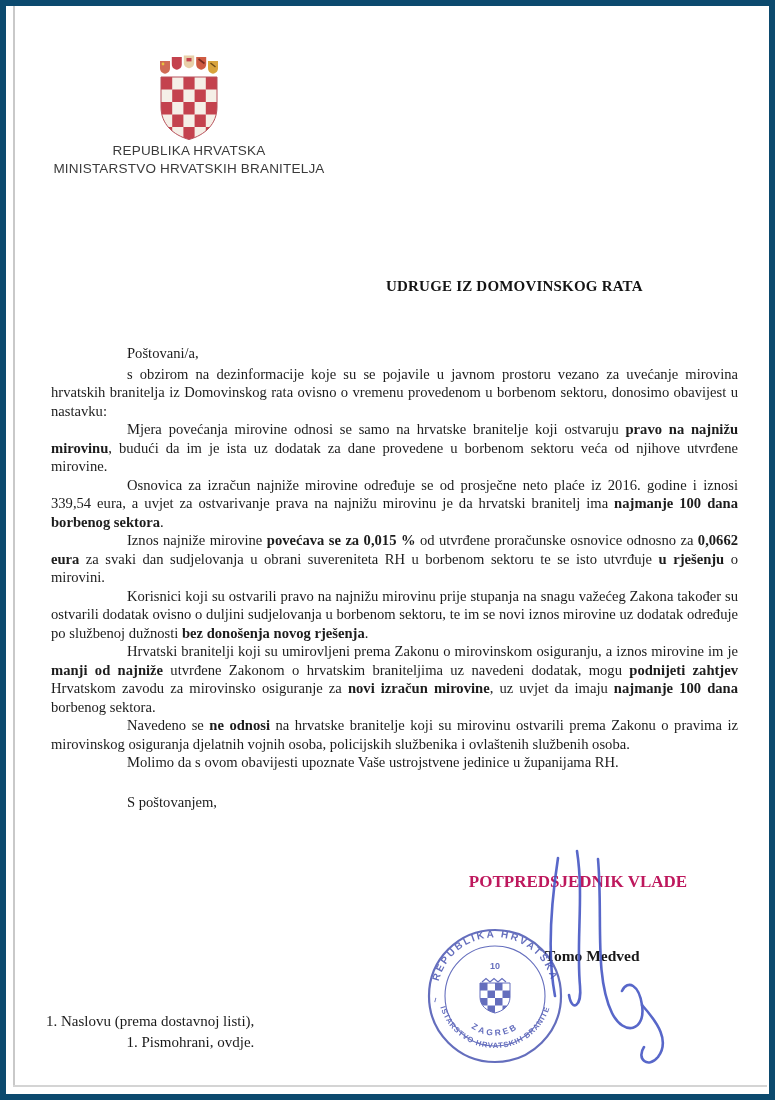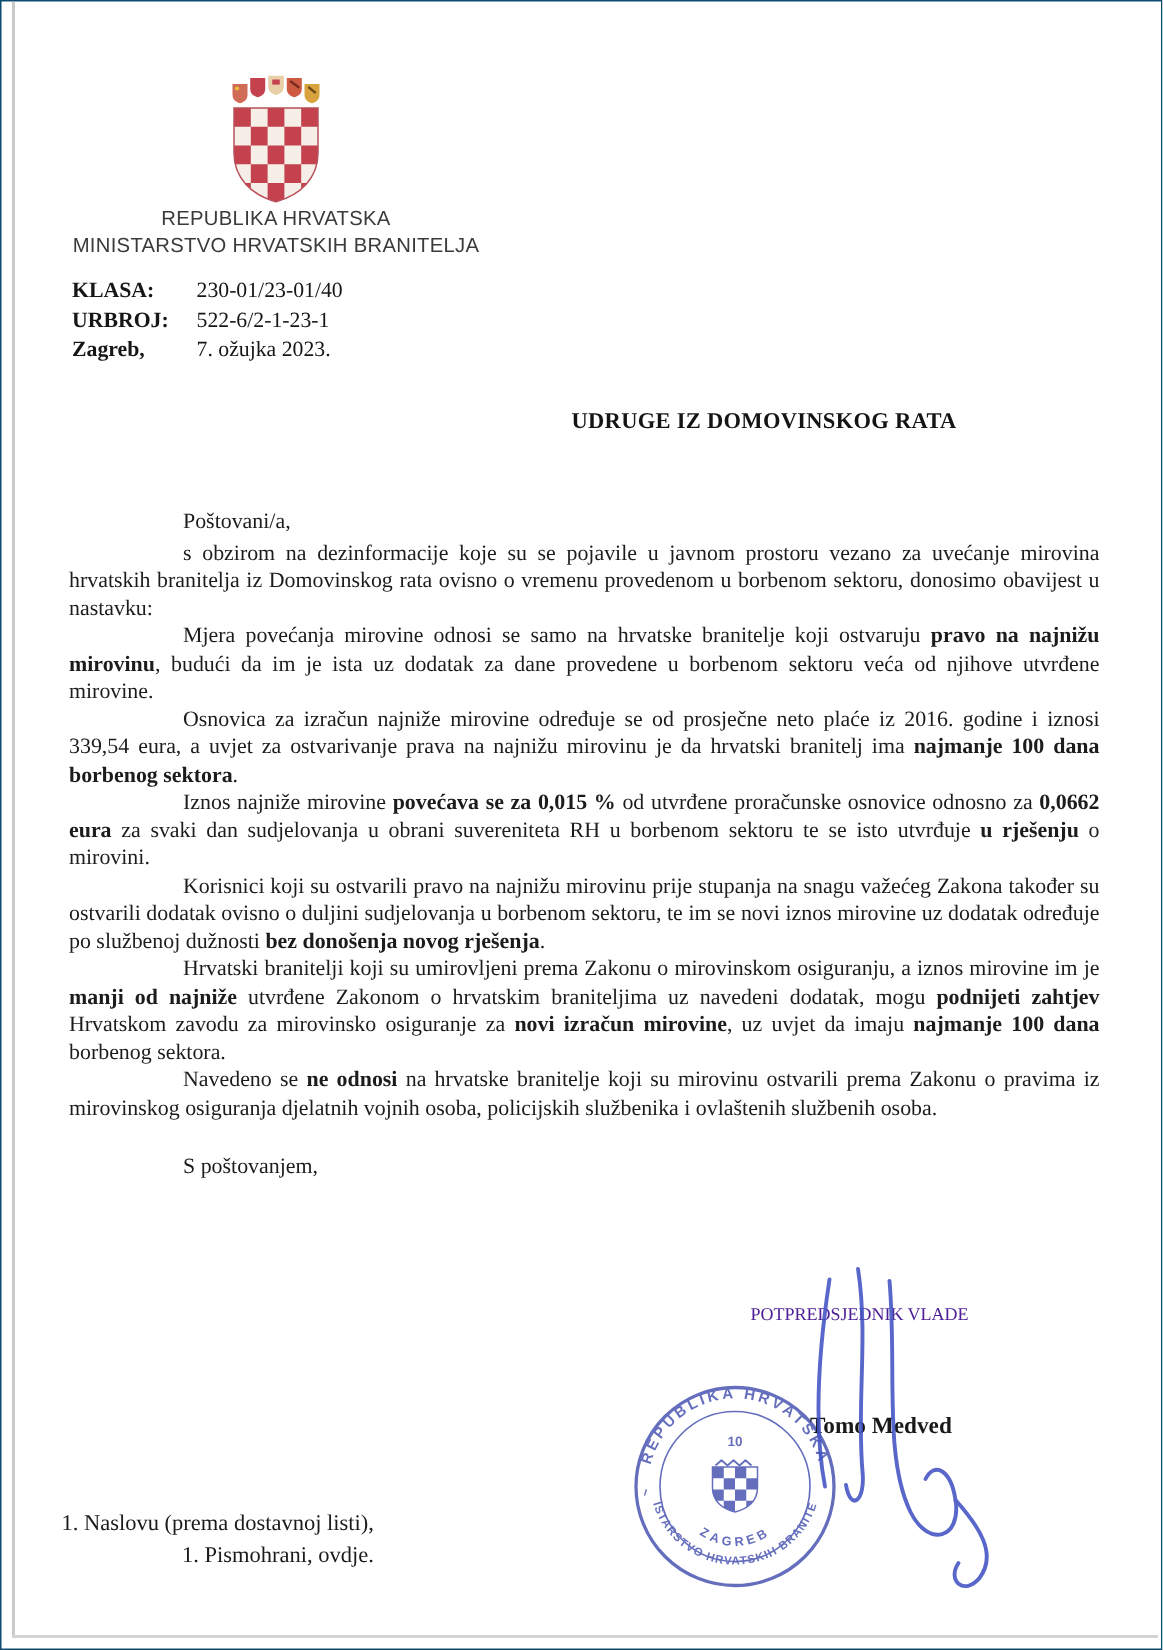--- a/index.html
+++ b/index.html
@@ -4,21 +4,21 @@
 <style>
   :root{
     --shield-red:#c4424e;
     --stamp-blue:#4a55b2;
     --ink-blue:#4153c2;
   }
   html,body{margin:0;padding:0;background:#ffffff;}
   .page{
     position:relative;width:775px;height:1100px;background:#ffffff;
     font-family:"Liberation Serif",serif;color:#1d1d1d;overflow:hidden;
-    border:1px solid #0c4a6e;box-sizing:border-box;
+    border:6px solid #0c4a6e;box-sizing:border-box;
   }
   .edge-left{position:absolute;left:7px;top:0;bottom:7px;width:2px;background:#c9c9c9;}
   .edge-bottom{position:absolute;left:7px;right:2px;bottom:7px;height:2px;background:#d4d4d4;}
 
   .coa{position:absolute;left:152px;top:46px;}
   .lh-text{
     position:absolute;left:11px;top:136px;width:344px;text-align:center;
     font-family:"Liberation Sans",sans-serif;font-size:13.5px;color:#3b3b3b;
     line-height:17.5px;letter-spacing:0.2px;
   }
@@ -36,21 +36,21 @@
     position:absolute;left:45px;top:338px;width:687px;
     font-size:14.6px;line-height:18.5px;text-align:justify;color:#1c1c1c;
   }
   .body p{margin:0;text-indent:76px;}
   .body .salutation{margin-bottom:2px;}
   .body .closing{margin-top:21px;}
   .body .initials{margin-top:14px;}
 
   .sigblock{
     position:absolute;left:412px;top:866px;width:320px;text-align:center;
-    font-weight:normal;font-size:12px;line-height:19.5px;color:#4c1d95;
+    font-weight:bold;font-size:17px;line-height:19.5px;color:#be185d;
   }
   .signame{position:absolute;left:539px;top:941px;font-weight:bold;font-size:15.5px;color:#191919;z-index:3;}
 
   .stamp{position:absolute;left:419px;top:920px;z-index:2;opacity:0.85;}
   .stamp .ring{stroke:var(--stamp-blue);fill:none;}
   .stamp text{fill:var(--stamp-blue);font-family:"Liberation Sans",sans-serif;font-weight:bold;}
   .stamp .blue-fill{fill:var(--stamp-blue);}
   .stamp .blue-line{stroke:var(--stamp-blue);fill:none;}
 
   .sig-ink{position:absolute;left:518px;top:838px;z-index:4;opacity:0.88;}
@@ -103,49 +103,36 @@
       </g>
       <path d="M3,25 H59 V55 C59,72 47,83 31,87.5 C15,83 3,72 3,55 Z" style="fill:none;stroke:#b8505a;stroke-width:1"></path>
     </g>
   </svg>
 
   <div class="lh-text">
     <div>REPUBLIKA HRVATSKA</div>
     <div>MINISTARSTVO HRVATSKIH BRANITELJA</div>
   </div>
 
-  <div class="ref">
-    <div class="row">
-      <span class="lab">KLASA:</span>
-      <span>230-01/23-01/40</span>
-    </div>
-    <div class="row">
-      <span class="lab">URBROJ:</span>
-      <span>522-6/2-1-23-1</span>
-    </div>
-    <div class="row">
-      <span class="lab">Zagreb,</span>
-      <span>7. ožujka 2023.</span>
-    </div>
-  </div>
 
   <div class="recipient">
     <div>UDRUGE IZ DOMOVINSKOG RATA</div>
   </div>
 
   <div class="body">
     <p class="salutation">Poštovani/a,</p>
     <div class="paragraphs">
         <p><span>s obzirom na dezinformacije koje su se pojavile u javnom prostoru vezano za uvećanje mirovina hrvatskih branitelja iz Domovinskog rata ovisno o vremenu provedenom u borbenom sektoru, donosimo obavijest u nastavku:</span></p>
         <p><span>Mjera povećanja mirovine odnosi se samo na hrvatske branitelje koji ostvaruju </span><b>pravo na najnižu mirovinu</b><span>, budući da im je ista uz dodatak za dane provedene u borbenom sektoru veća od njihove utvrđene mirovine.</span></p>
         <p><span>Osnovica za izračun najniže mirovine određuje se od prosječne neto plaće iz 2016. godine i iznosi 339,54 eura, a uvjet za ostvarivanje prava na najnižu mirovinu je da hrvatski branitelj ima </span><b>najmanje 100 dana borbenog sektora</b><span>.</span></p>
         <p><span>Iznos najniže mirovine </span><b>povećava se za 0,015 %</b><span> od utvrđene proračunske osnovice odnosno za </span><b>0,0662 eura</b><span> za svaki dan sudjelovanja u obrani suvereniteta RH u borbenom sektoru te se isto utvrđuje </span><b>u rješenju</b><span> o mirovini.</span></p>
         <p><span>Korisnici koji su ostvarili pravo na najnižu mirovinu prije stupanja na snagu važećeg Zakona također su ostvarili dodatak ovisno o duljini sudjelovanja u borbenom sektoru, te im se novi iznos mirovine uz dodatak određuje po službenoj dužnosti </span><b>bez donošenja novog rješenja</b><span>.</span></p>
         <p><span>Hrvatski branitelji koji su umirovljeni prema Zakonu o mirovinskom osiguranju, a iznos mirovine im je </span><b>manji od najniže</b><span> utvrđene Zakonom o hrvatskim braniteljima uz navedeni dodatak, mogu </span><b>podnijeti zahtjev</b><span> Hrvatskom zavodu za mirovinsko osiguranje za </span><b>novi izračun mirovine</b><span>, uz uvjet da imaju </span><b>najmanje 100 dana</b><span> borbenog sektora.</span></p>
         <p><span>Navedeno se </span><b>ne odnosi</b><span> na hrvatske branitelje koji su mirovinu ostvarili prema Zakonu o pravima iz mirovinskog osiguranja djelatnih vojnih osoba, policijskih službenika i ovlaštenih službenih osoba.</span></p>
+        <p><span>Molimo da s ovom obavijesti upoznate Vaše ustrojstvene jedinice u županijama RH.</span></p>
       </div>
     <p class="closing">S poštovanjem,</p>
   </div>
 
   <div class="sigblock">
     <div>POTPREDSJEDNIK VLADE</div>
   </div>
   <div class="signame">Tomo Medved</div>
 
   <svg class="stamp" width="140" height="140" viewBox="0 0 140 140">

